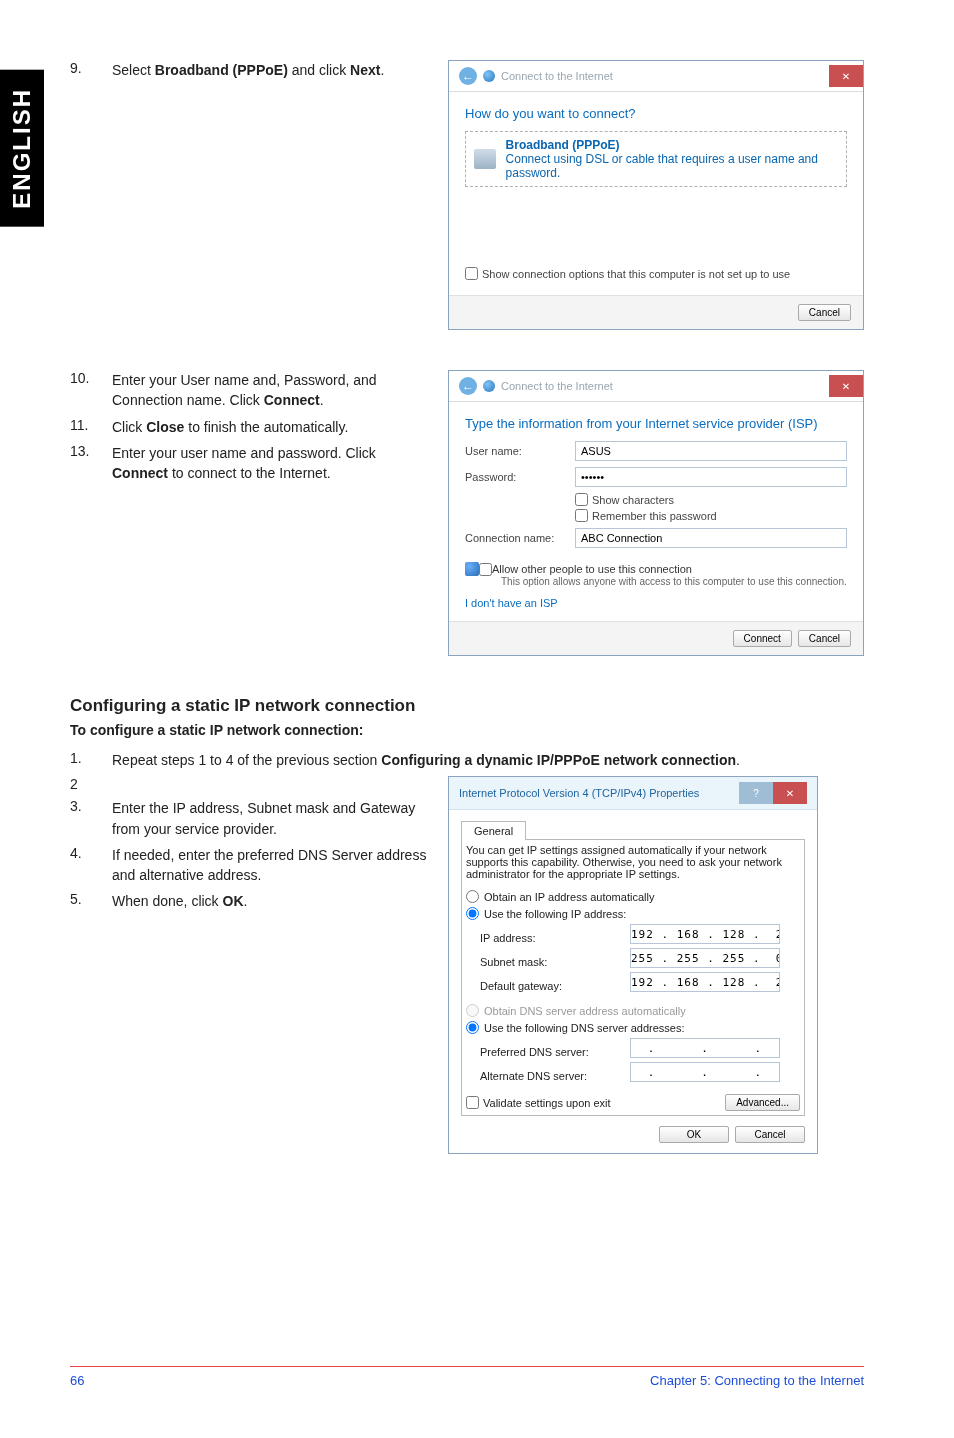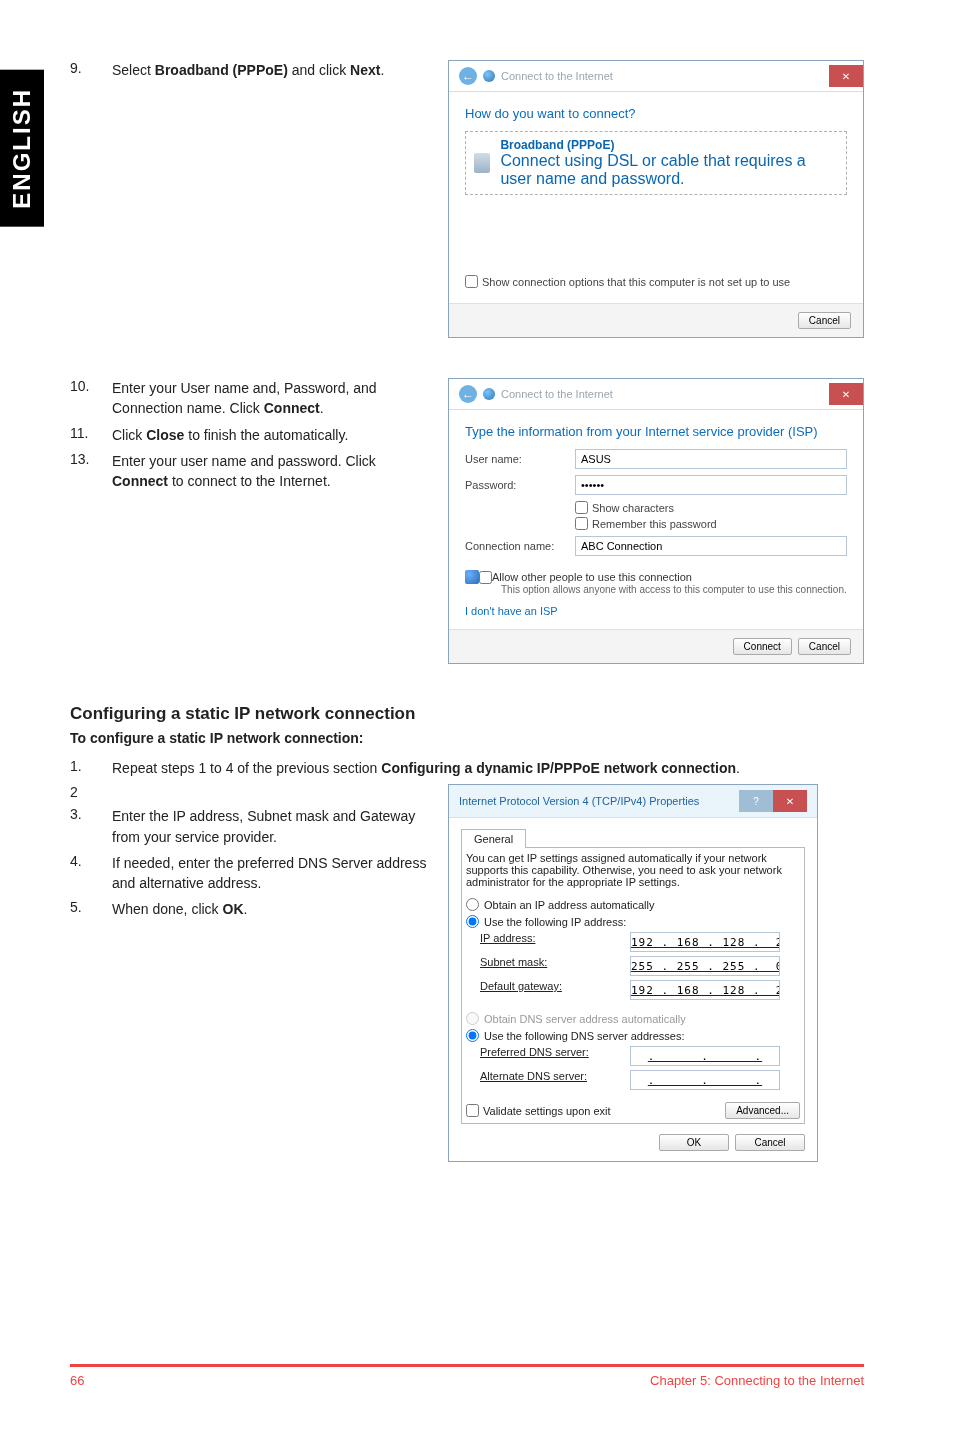--- a/index.html
+++ b/index.html
@@ -119,21 +119,21 @@
     align-items: center;
     gap: 10px;
   }
   .dashed-box .b-title {
     color: #0a66b0;
     font-weight: 600;
     font-size: 12px;
   }
   .dashed-box .b-desc {
     color: #0a66b0;
-    font-size: 16px;
+    font-size: 12px;
   }
   .small-btn {
     border: 1px solid #aaa;
     background: linear-gradient(#fff,#e6e6e6);
     font-size: 10px;
     padding: 2px 10px;
     border-radius: 2px;
   }
   .form-row {
     display: flex;
@@ -210,48 +210,47 @@
     padding: 4px;
   }
   .radio-row {
     display:flex;
     align-items:center;
     gap:5px;
     margin-bottom:4px;
   }
   .ip-field-row {
     display:flex;
-    align-items:flex-start;
+    align-items:flex-end;
     margin: 4px 0 4px 14px;
-    text-decoration: underline;
   }
   .ip-field-row label {
     width: 150px;
   }
   .ip-input {
     border: 1px solid #b7c6d6;
     width: 150px;
     height: 20px;
     text-align: center;
     font-family: monospace;
     font-size: 11px;
     letter-spacing: 1px;
   }
   .disabled { color: #9a9a9a; }
   .footer-line {
     position: absolute;
     left: 70px;
     right: 90px;
     bottom: 50px;
-    border-top: 3px solid #ef4444;
+    border-top: 1px solid #ef4444;
     display:flex;
     justify-content:space-between;
     padding-top: 6px;
     font-size: 13px;
-    color:#ef4444;
+    color:#1d4ed8;
   }
   .shield-icon {
     width:14px;height:14px;display:inline-block;
     background: radial-gradient(circle at 30% 30%, #6ab0ff, #2b6fb2);
     border-radius: 2px;
   }
   .globe-icon {
     width:12px;height:12px;display:inline-block;border-radius:50%;
     background: radial-gradient(circle at 35% 35%, #7fc4f5, #2a77bd);
   }

